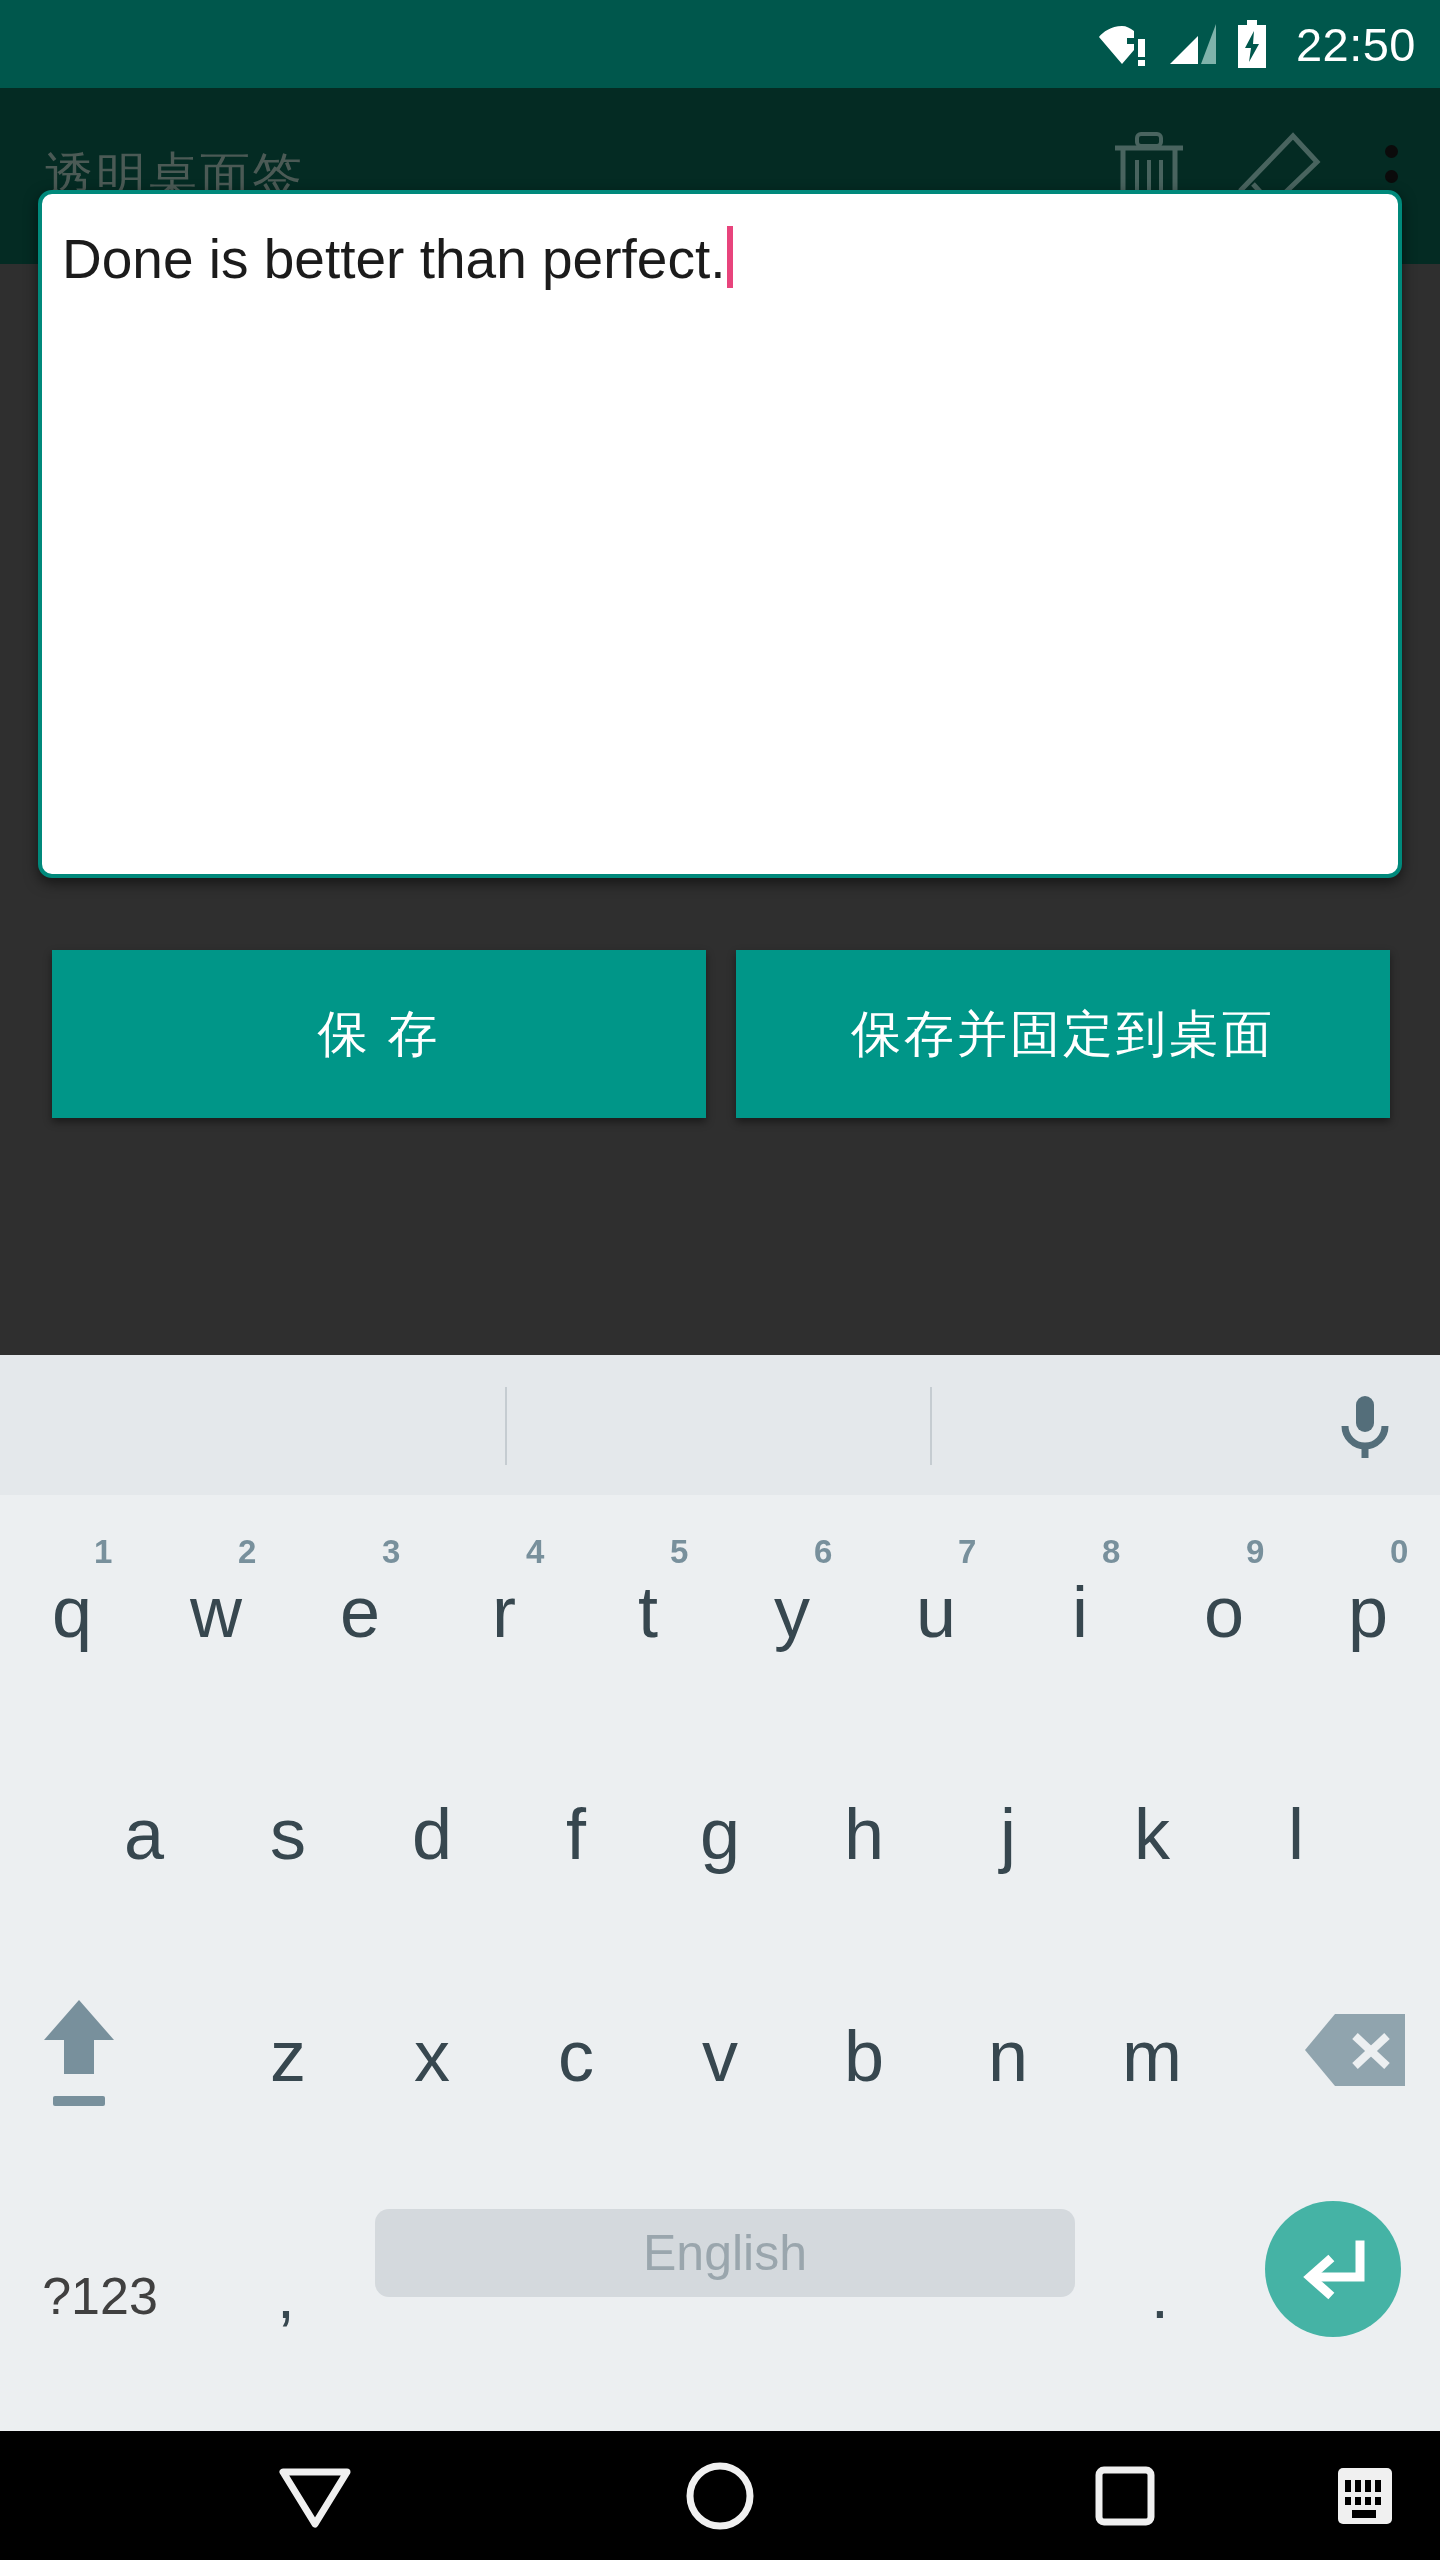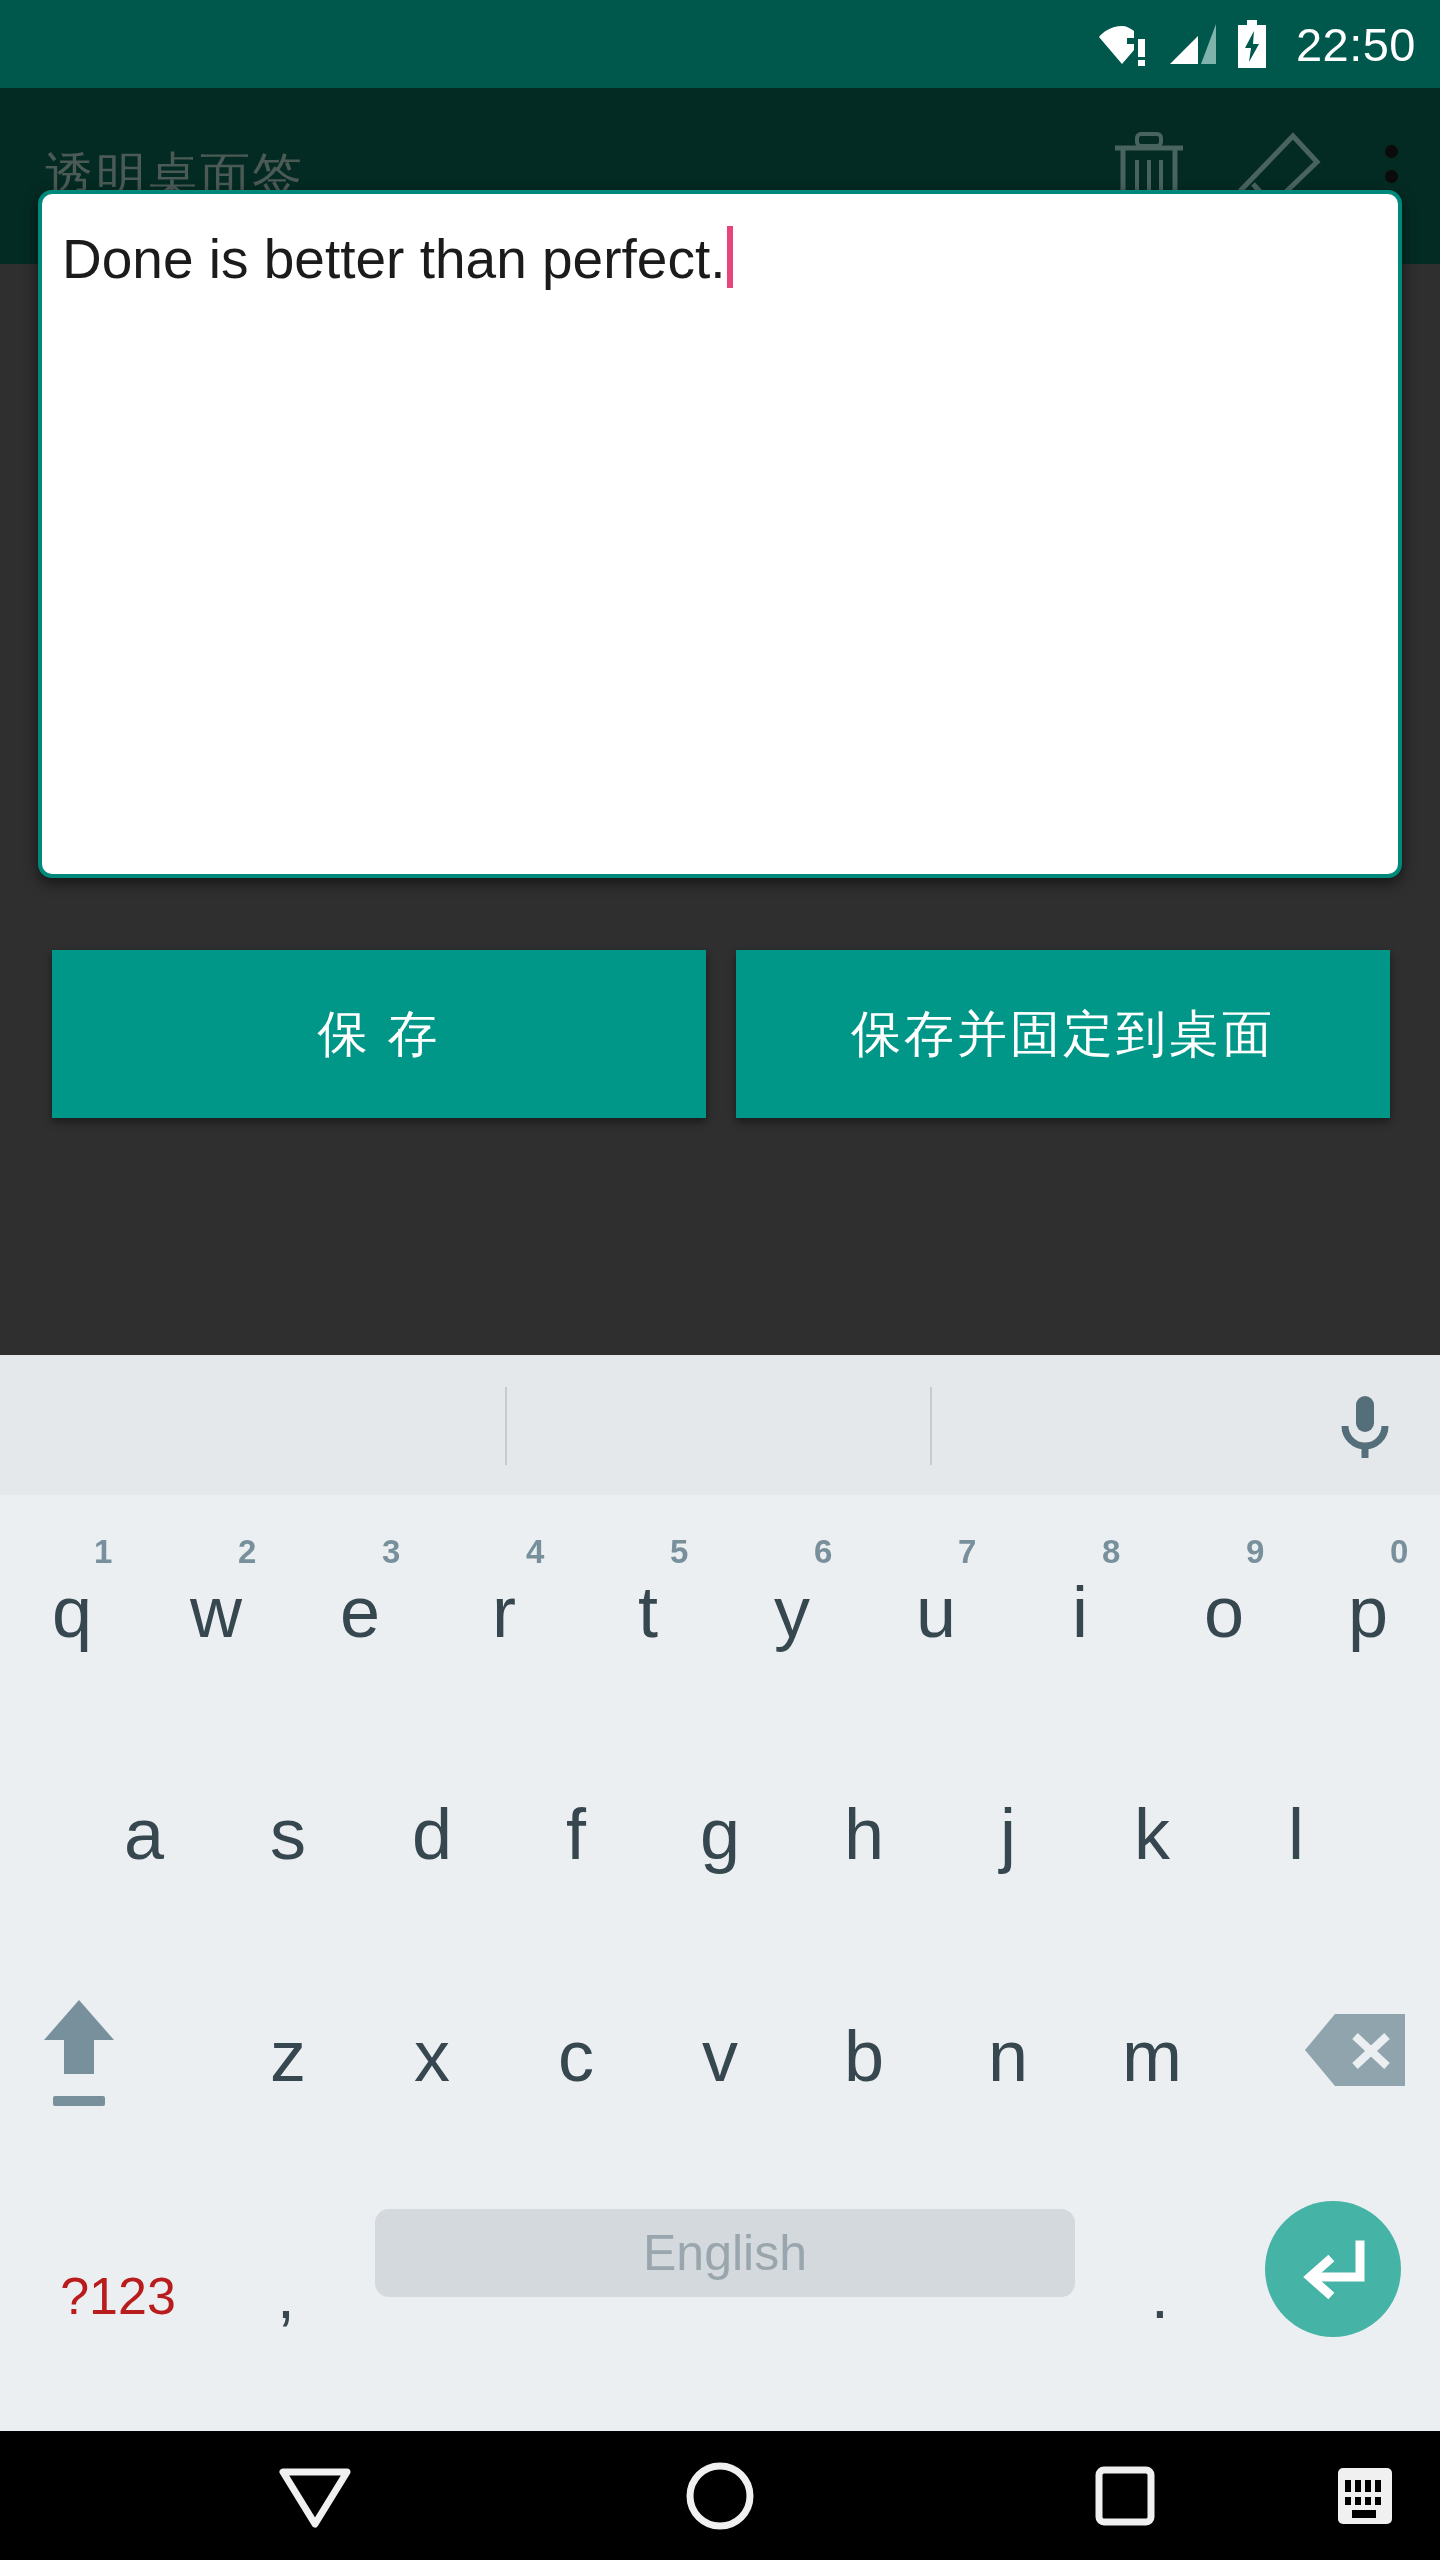--- a/index.html
+++ b/index.html
@@ -136,23 +136,23 @@
 
   #shift-key, #backspace-key{
     position:absolute; top:0; height:100%;
     display:flex; align-items:center; justify-content:center;
   }
   #shift-key{ left:0; width:158px; flex-direction:column; gap:14px; }
   #shift-underline{ width:52px; height:10px; background:#78909c; border-radius:2px; }
   #backspace-key{ right:0; width:170px; }
 
   #sym-key{
-    position:absolute; left:18px; top:0; width:200px; height:100%;
-    display:flex; align-items:center; justify-content:center;
-    color:#b91c1c; font-size:52px;
+    position:absolute; left:0; top:0; width:200px; height:100%;
+    display:flex; align-items:center; justify-content:center;
+    color:#404040; font-size:52px;
   }
   #comma-key{
     position:absolute; left:200px; top:0; width:172px; height:100%;
     display:flex; align-items:center; justify-content:center;
     color:#37474f; font-size:64px;
   }
   #space-key{
     position:absolute; left:375px; top:48px; width:700px; height:88px;
     background:#d4d9dd; border-radius:14px;
     display:flex; align-items:center; justify-content:center;

